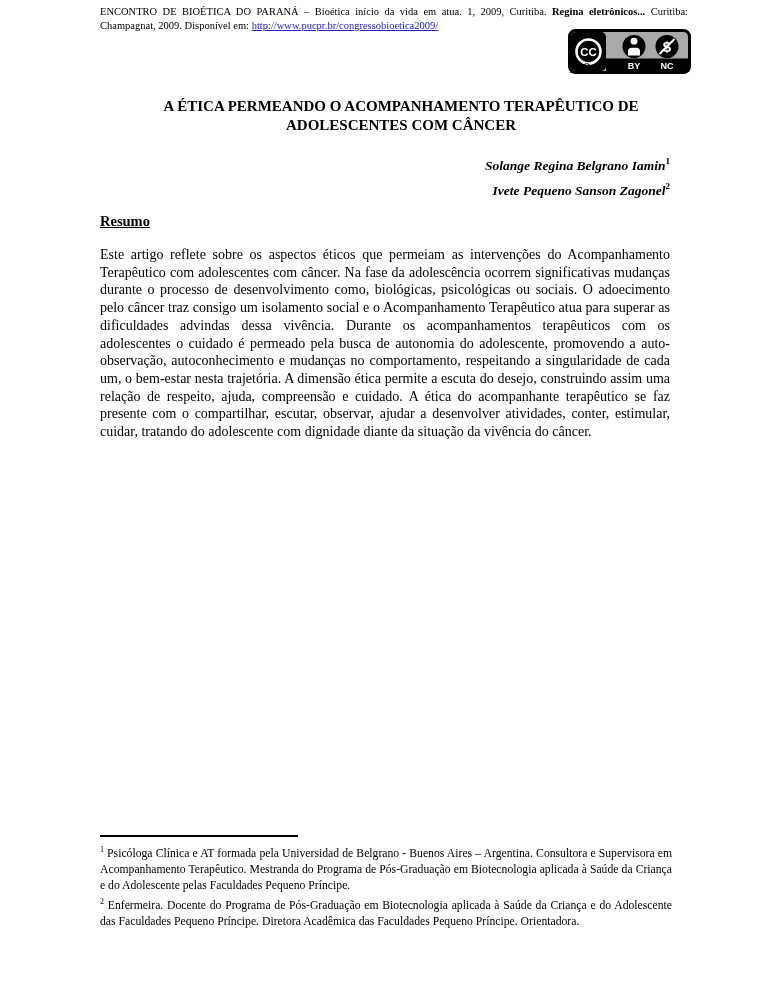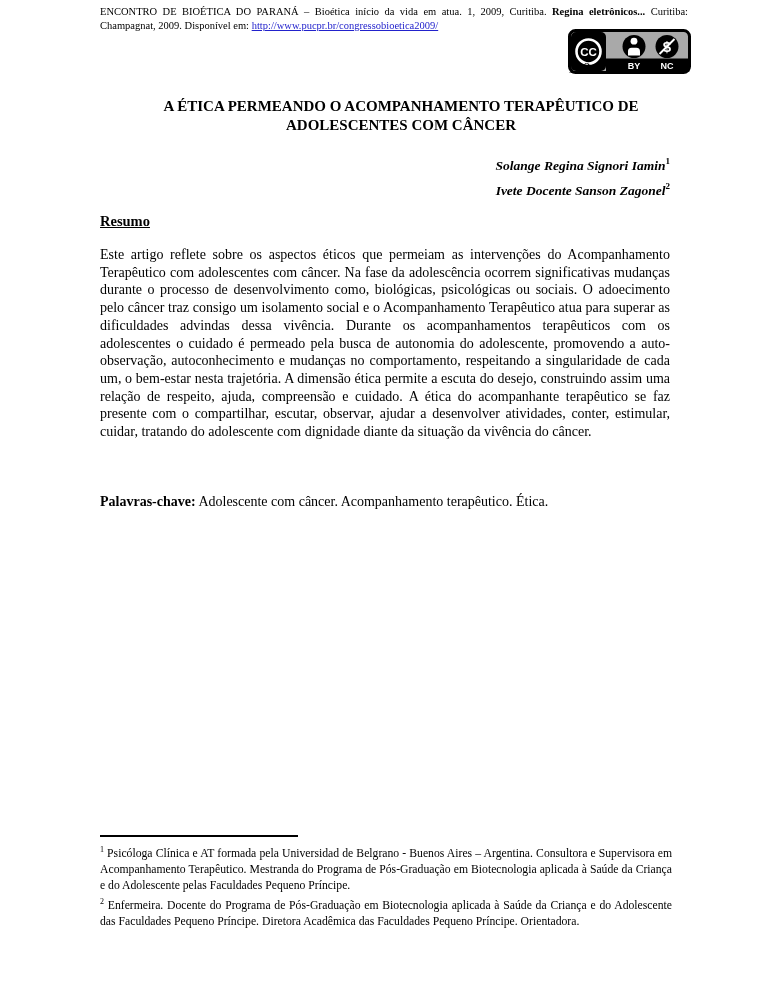--- a/index.html
+++ b/index.html
@@ -104,28 +104,27 @@
       <text x="66" y="39.5" text-anchor="middle" font-size="9" font-weight="bold" font-family="Liberation Sans, sans-serif" fill="#fff">BY</text>
       <text x="99" y="39.5" text-anchor="middle" font-size="9" font-weight="bold" font-family="Liberation Sans, sans-serif" fill="#fff">NC</text>
     </svg>
   </div>
 
   <div class="page-number">100</div>
 
   <h1 class="title">A ÉTICA PERMEANDO O ACOMPANHAMENTO TERAPÊUTICO DE ADOLESCENTES COM CÂNCER</h1>
 
   <div class="authors">
-    <div><span>Solange Regina Signori Iamin</span><sup>1</sup></div>
-    <div><span>Ivete Docente Sanson Zagonel</span><sup>2</sup></div>
+    <div><span>Solange Regina Belgrano Iamin</span><sup>1</sup></div>
+    <div><span>Ivete Pequeno Sanson Zagonel</span><sup>2</sup></div>
   </div>
 
   <h2 class="abstract-heading">Resumo</h2>
   <p class="abstract">Este artigo reflete sobre os aspectos éticos que permeiam as intervenções do Acompanhamento Terapêutico com adolescentes com câncer. Na fase da adolescência ocorrem significativas mudanças durante o processo de desenvolvimento como, biológicas, psicológicas ou sociais. O adoecimento pelo câncer traz consigo um isolamento social e o Acompanhamento Terapêutico atua para superar as dificuldades advindas dessa vivência. Durante os acompanhamentos terapêuticos com os adolescentes o cuidado é permeado pela busca de autonomia do adolescente, promovendo a auto-observação, autoconhecimento e mudanças no comportamento, respeitando a singularidade de cada um, o bem-estar nesta trajetória. A dimensão ética permite a escuta do desejo, construindo assim uma relação de respeito, ajuda, compreensão e cuidado. A ética do acompanhante terapêutico se faz presente com o compartilhar, escutar, observar, ajudar a desenvolver atividades, conter, estimular, cuidar, tratando do adolescente com dignidade diante da situação da vivência do câncer.</p>
 
-  <p class="keywords"><span class="bold">Palavras-chave:</span><span> Adolescente com câncer. Acompanhamento terapêutico. Ética.</span></p>
 
   <div class="footnotes">
     <div class="footnote-separator"></div>
     <div class="footnote"><sup>1</sup><span> Psicóloga Clínica e AT formada pela Universidad de Belgrano - Buenos Aires – Argentina. Consultora e Supervisora em Acompanhamento Terapêutico. Mestranda do Programa de Pós-Graduação em Biotecnologia aplicada à Saúde da Criança e do Adolescente pelas Faculdades Pequeno Príncipe.</span></div>
     <div class="footnote"><sup>2</sup><span> Enfermeira. Docente do Programa de Pós-Graduação em Biotecnologia aplicada à Saúde da Criança e do Adolescente das Faculdades Pequeno Príncipe. Diretora Acadêmica das Faculdades Pequeno Príncipe. Orientadora.</span></div>
   </div>
 
 </div>
 
 </body></html>

